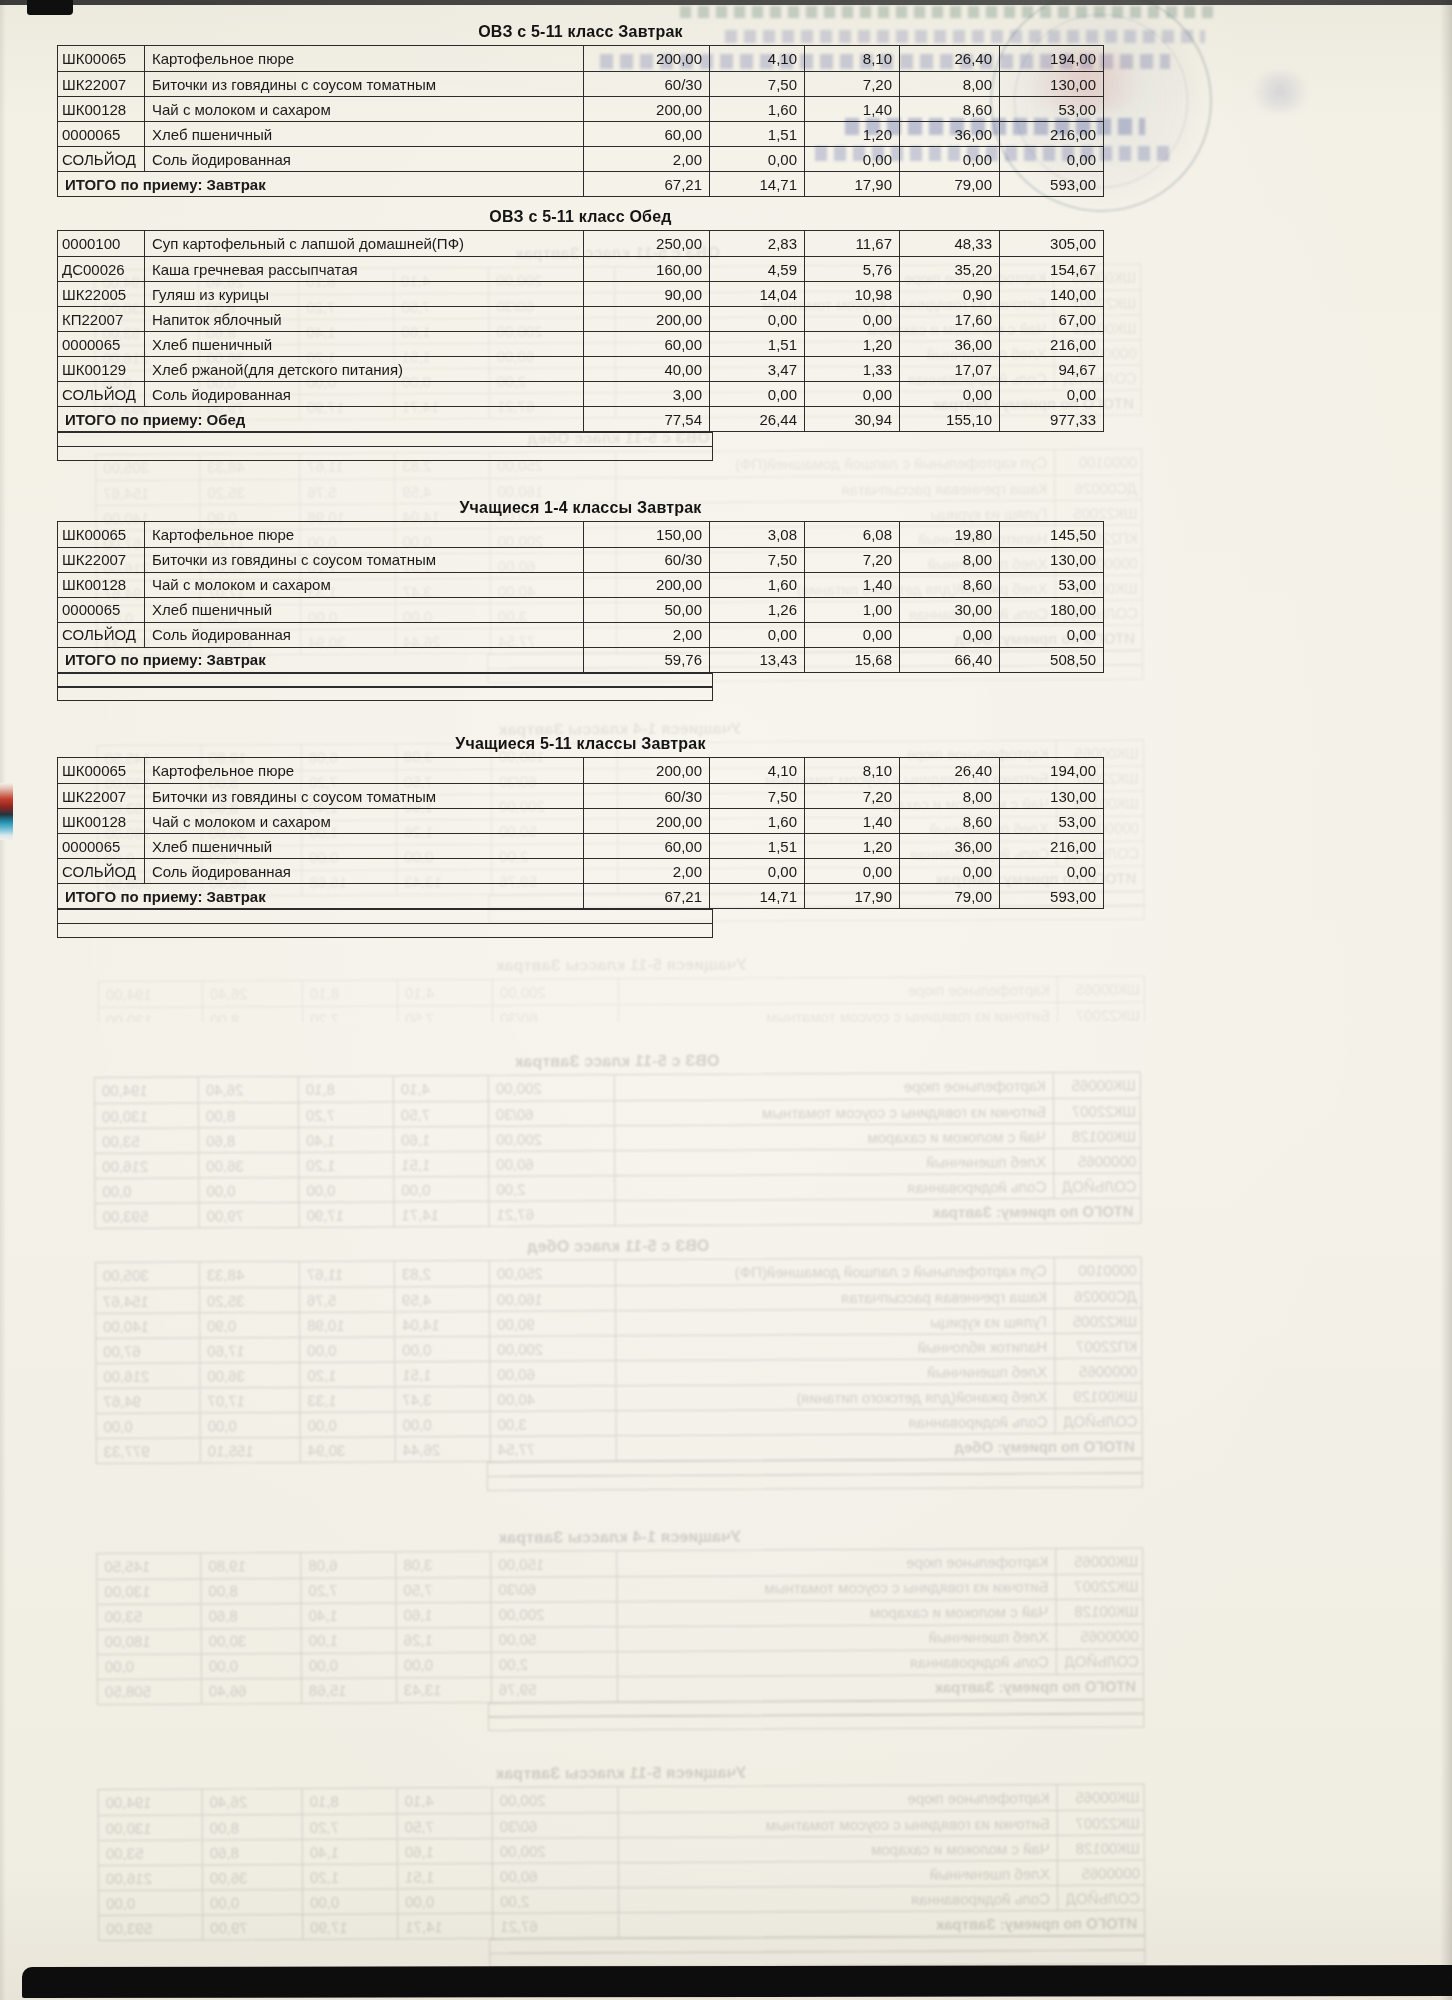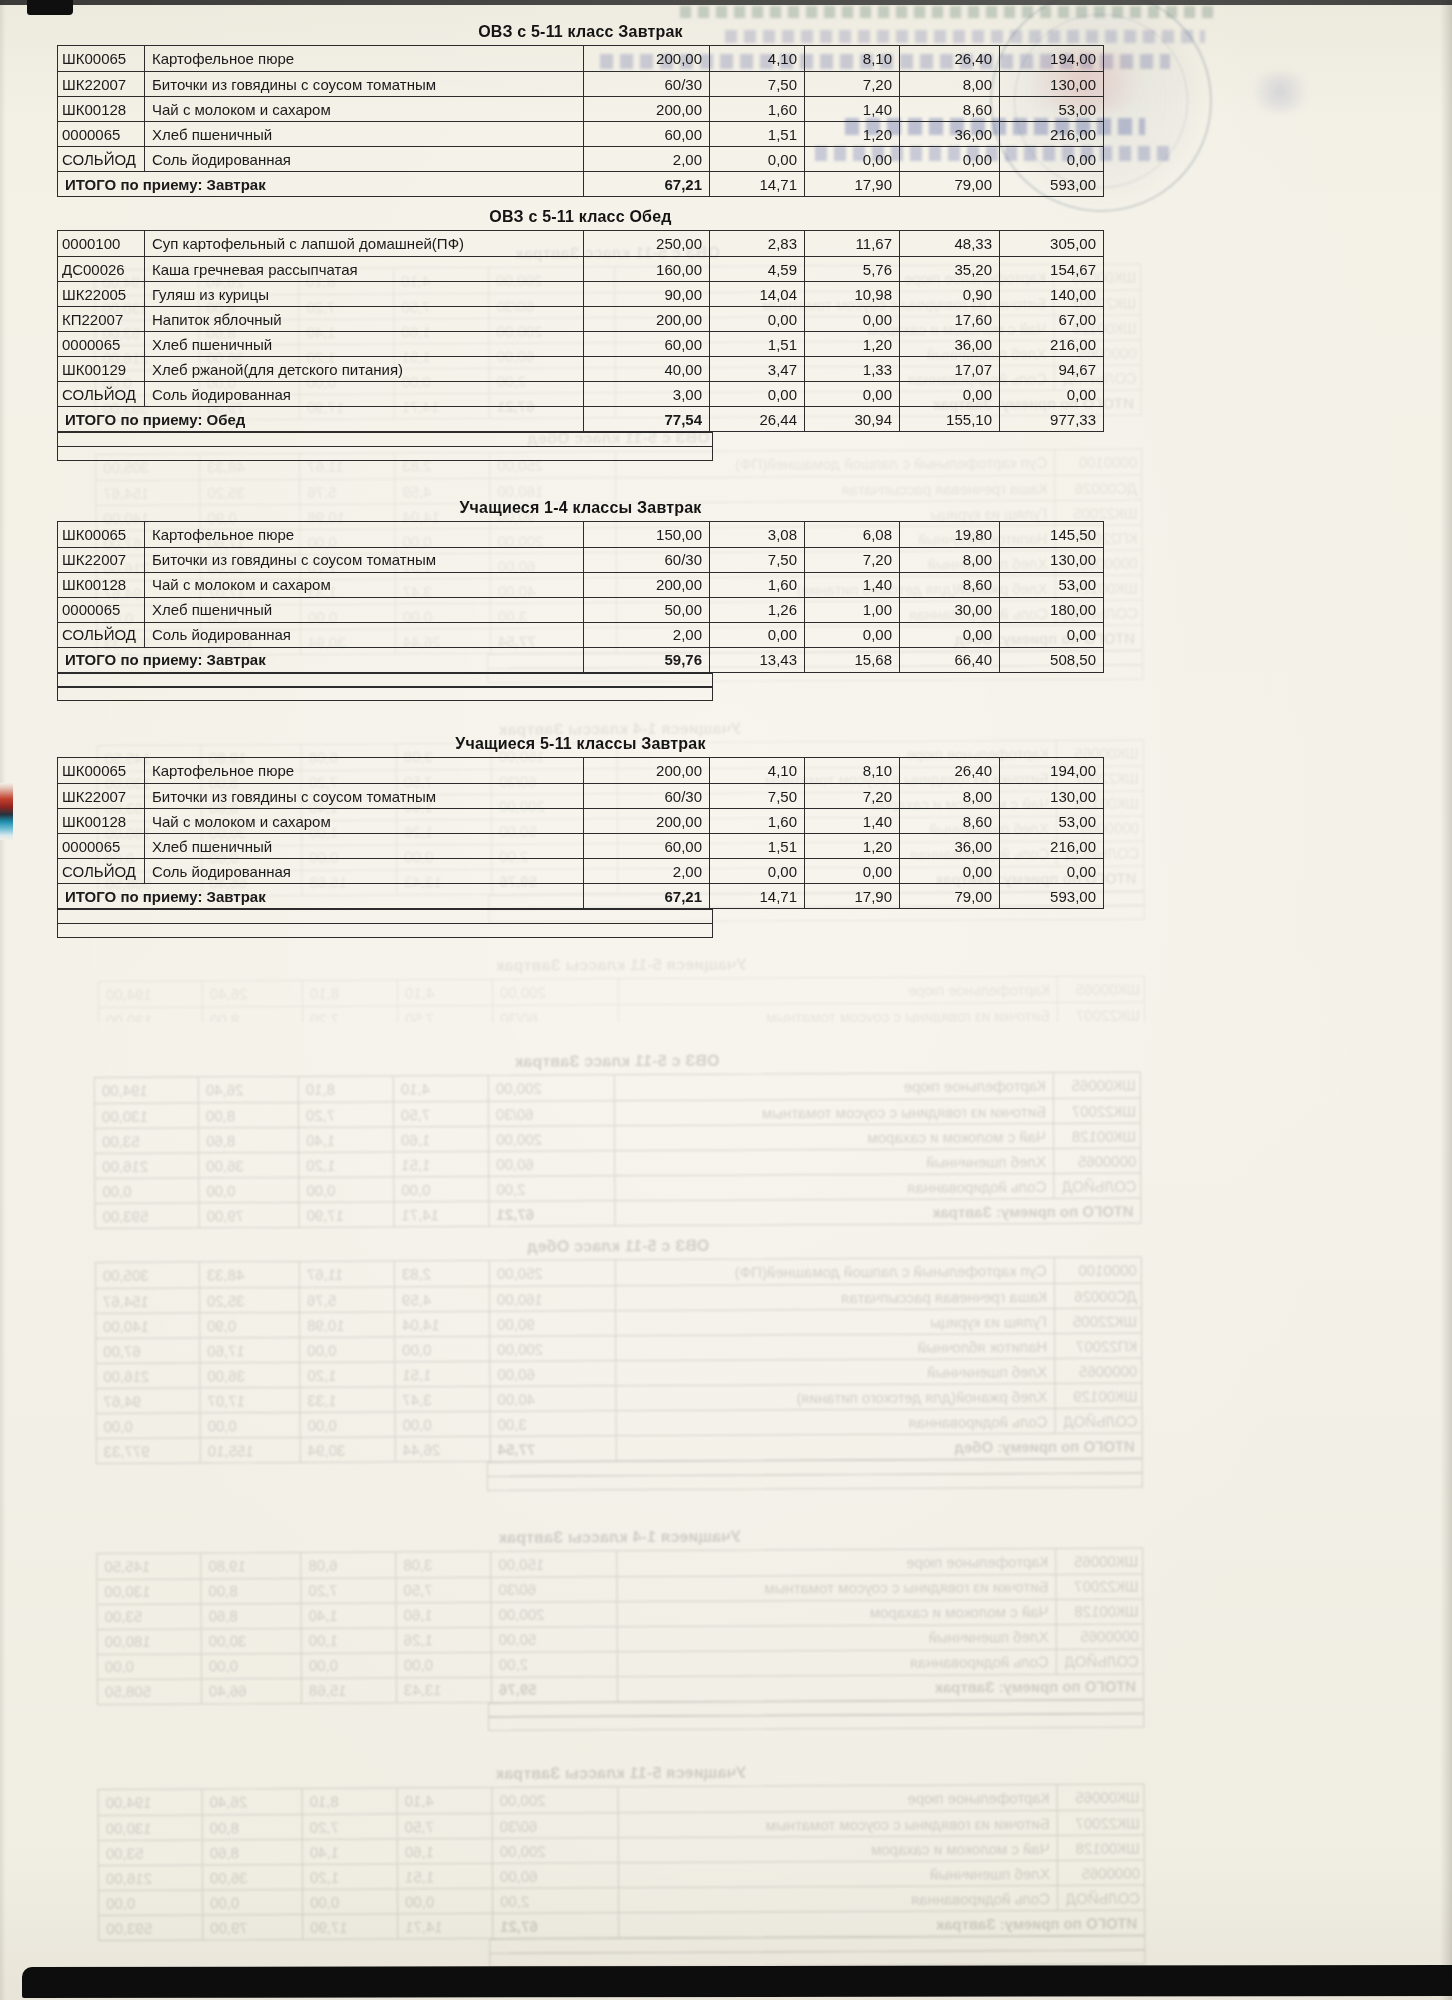--- a/index.html
+++ b/index.html
@@ -36,21 +36,21 @@
   .cell:first-child{border-left:none}
   .c-code{width:86px;padding:0 4px}
   .c-name{flex:1}
   .num{justify-content:flex-end}
   .c-qty{width:126px}
   .c-p{width:95px}
   .c-f{width:95px}
   .c-c{width:100px}
   .c-k{width:104px}
   .total .c-label{flex:1;font-weight:bold}
-  .total .c-qty{font-weight:bold}
+  .total .c-qty{font-weight:normal}
   .spacers{width:656px}
   .spacer-row{box-sizing:border-box;width:656px;height:15px;border:1.4px solid #2c2c2c;margin-top:-1.4px}
   .spacer-row:first-child{margin-top:0}
   
   .ghost{position:absolute;left:0;width:1452px;overflow:hidden;pointer-events:none}
   .ghost-upper{top:222px;height:800px;opacity:0.075;filter:blur(1px);z-index:1}
   .ghost-lower{top:1030px;height:945px;opacity:0.16;filter:blur(0.8px);z-index:1}
   .ghost-inner{position:absolute;inset:0;transform:translateX(-252px) scaleX(-1) rotate(0.3deg)}
   
   .edge-top{position:absolute;left:0;top:0;width:100%;height:5px;z-index:5;opacity:.85;

